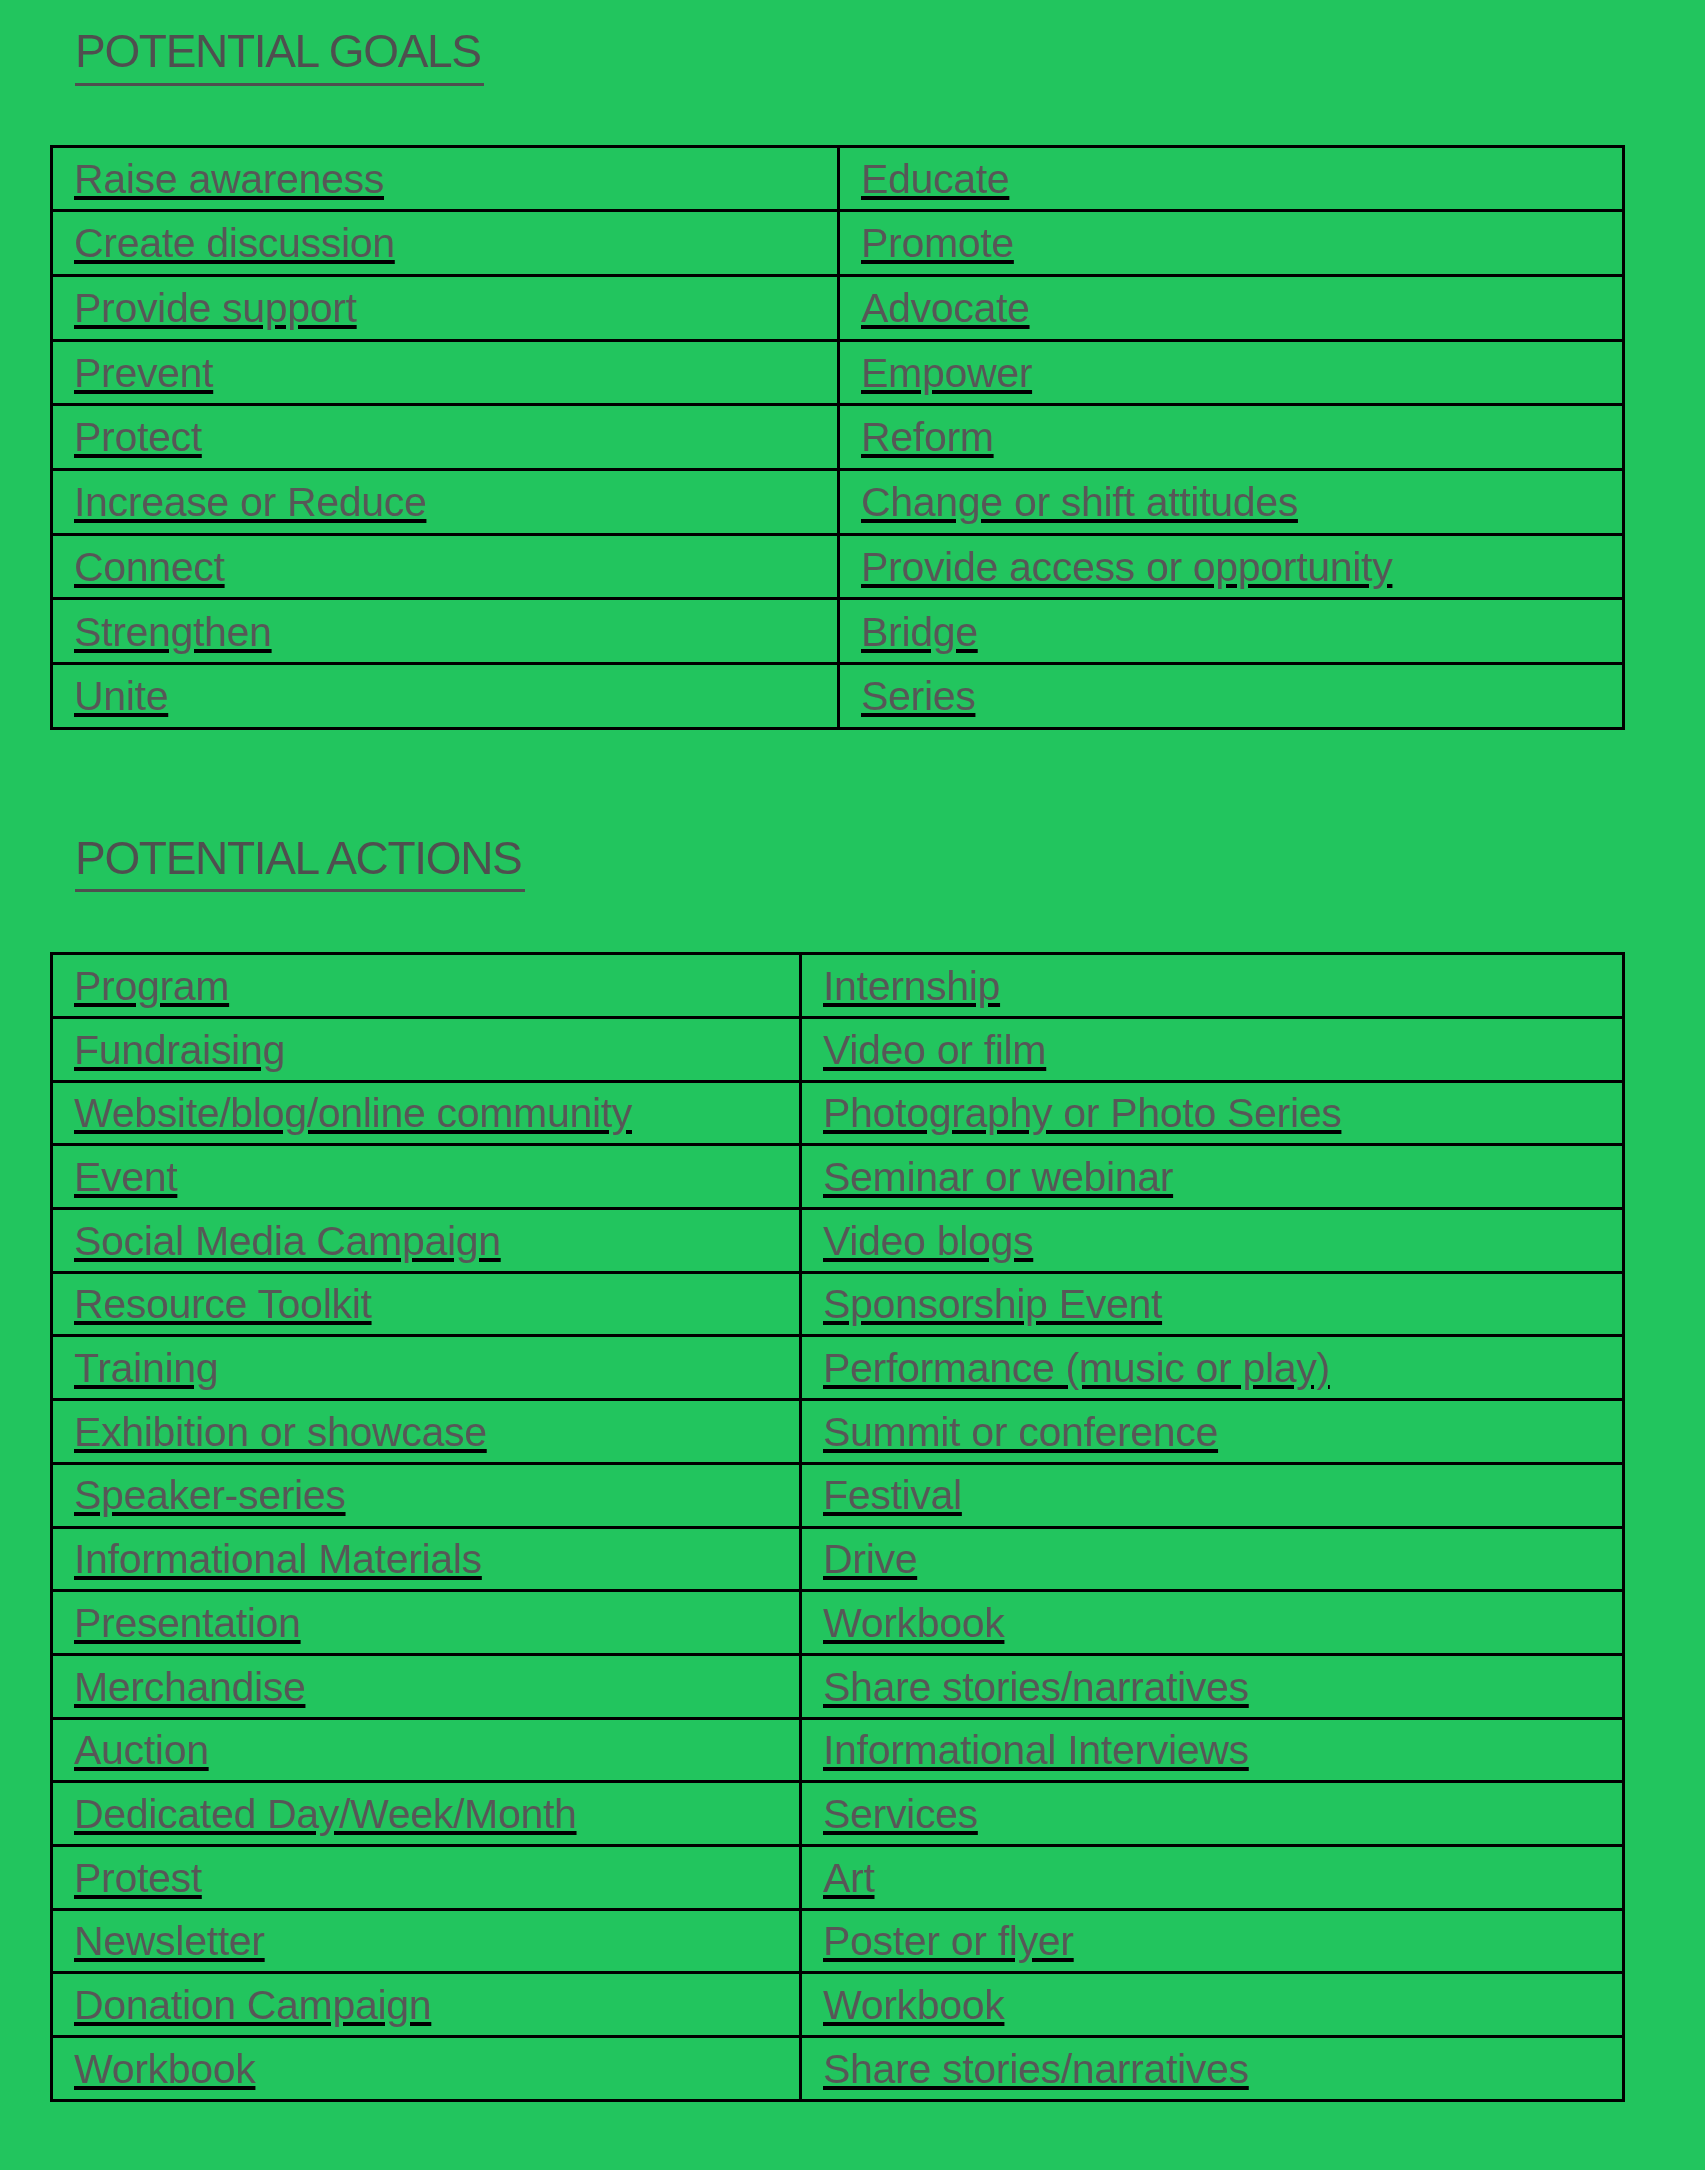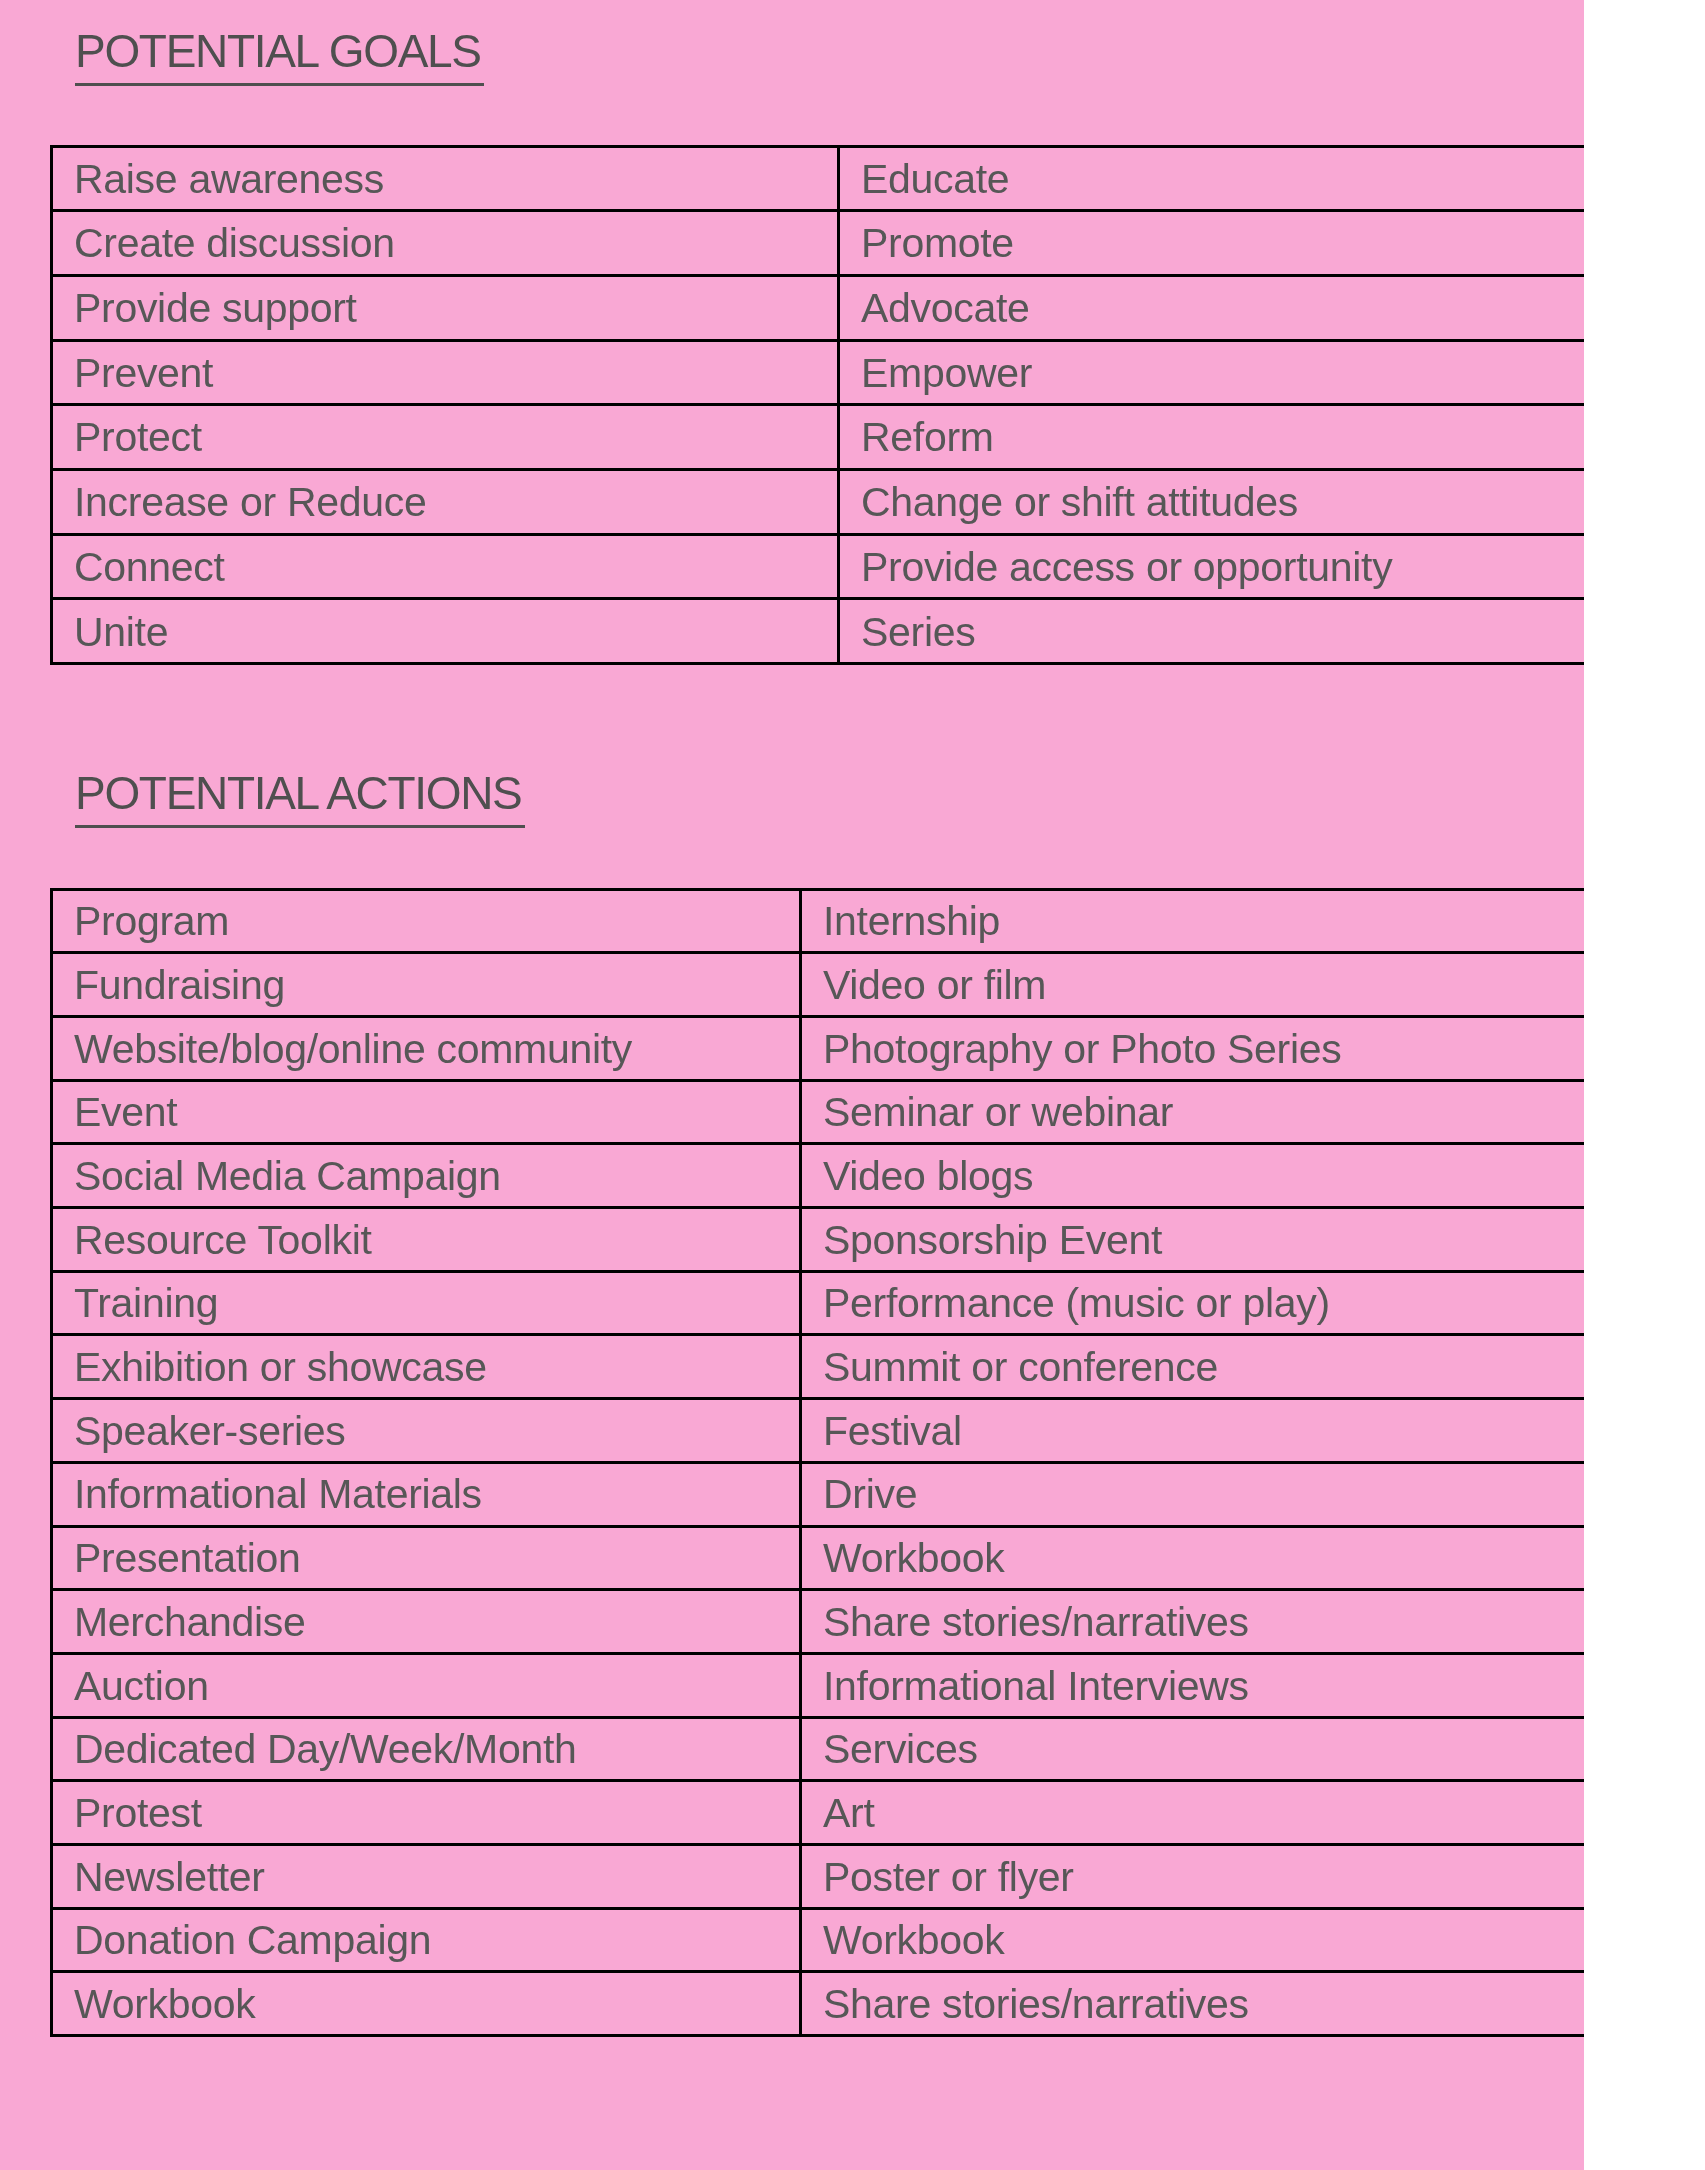--- a/index.html
+++ b/index.html
@@ -2,25 +2,26 @@
 <html style="font-size:13.6px"><head>
 <meta charset="utf-8">
 <style>
   html, body {
     margin: 0;
     padding: 0;
     background: #ffffff;
   }
   .page {
     position: relative;
-    width: 1584px;
+    width: 1705px;
     height: 2170px;
-    background: #f9a8d4;
+    background: #22c55e;
     font-family: "Liberation Sans", sans-serif;
     overflow: hidden;
+    text-decoration: underline;
   }
   h2.heading {
     display: inline-block;
     margin: 0 0 0 75px;
     font-size: 46px;
     font-weight: 400;
     line-height: 1.18;
     letter-spacing: -1.3px;
     color: #4f4f4f;
     border-bottom: 3.4px solid #4f4f4f;
@@ -92,20 +93,24 @@
           </tr>
           <tr>
             <td>Increase or Reduce</td>
             <td>Change or shift attitudes</td>
           </tr>
           <tr>
             <td>Connect</td>
             <td>Provide access or opportunity</td>
           </tr>
           <tr>
+            <td>Strengthen</td>
+            <td>Bridge</td>
+          </tr>
+          <tr>
             <td>Unite</td>
             <td>Series</td>
           </tr>
         </tbody>
     </table>
   </section>
 
   <div class="gap-between"></div>
 
   <section>

